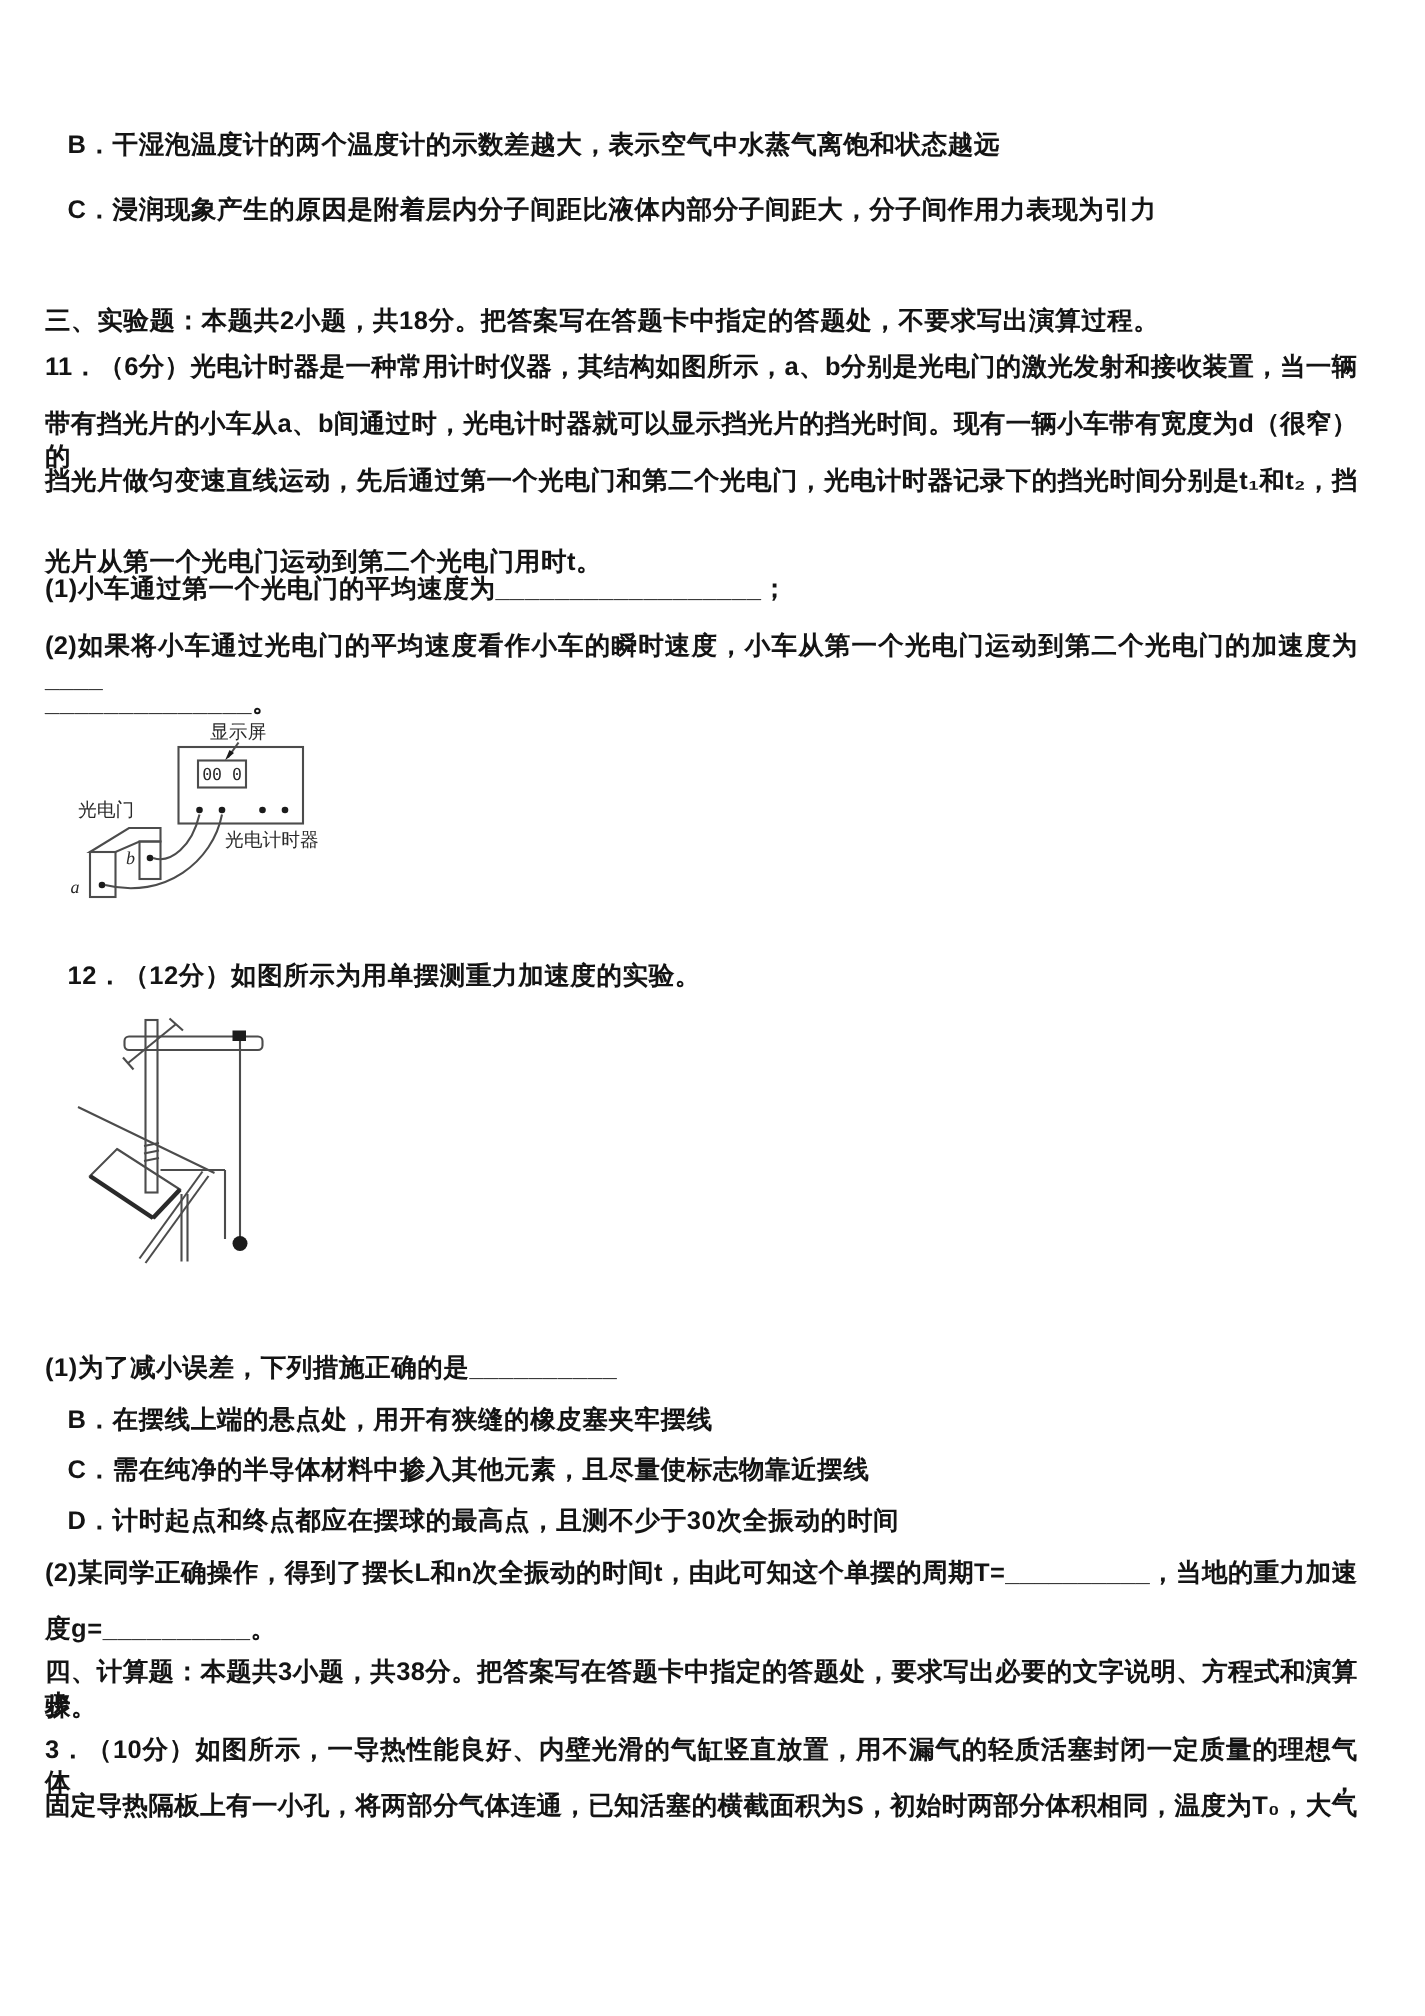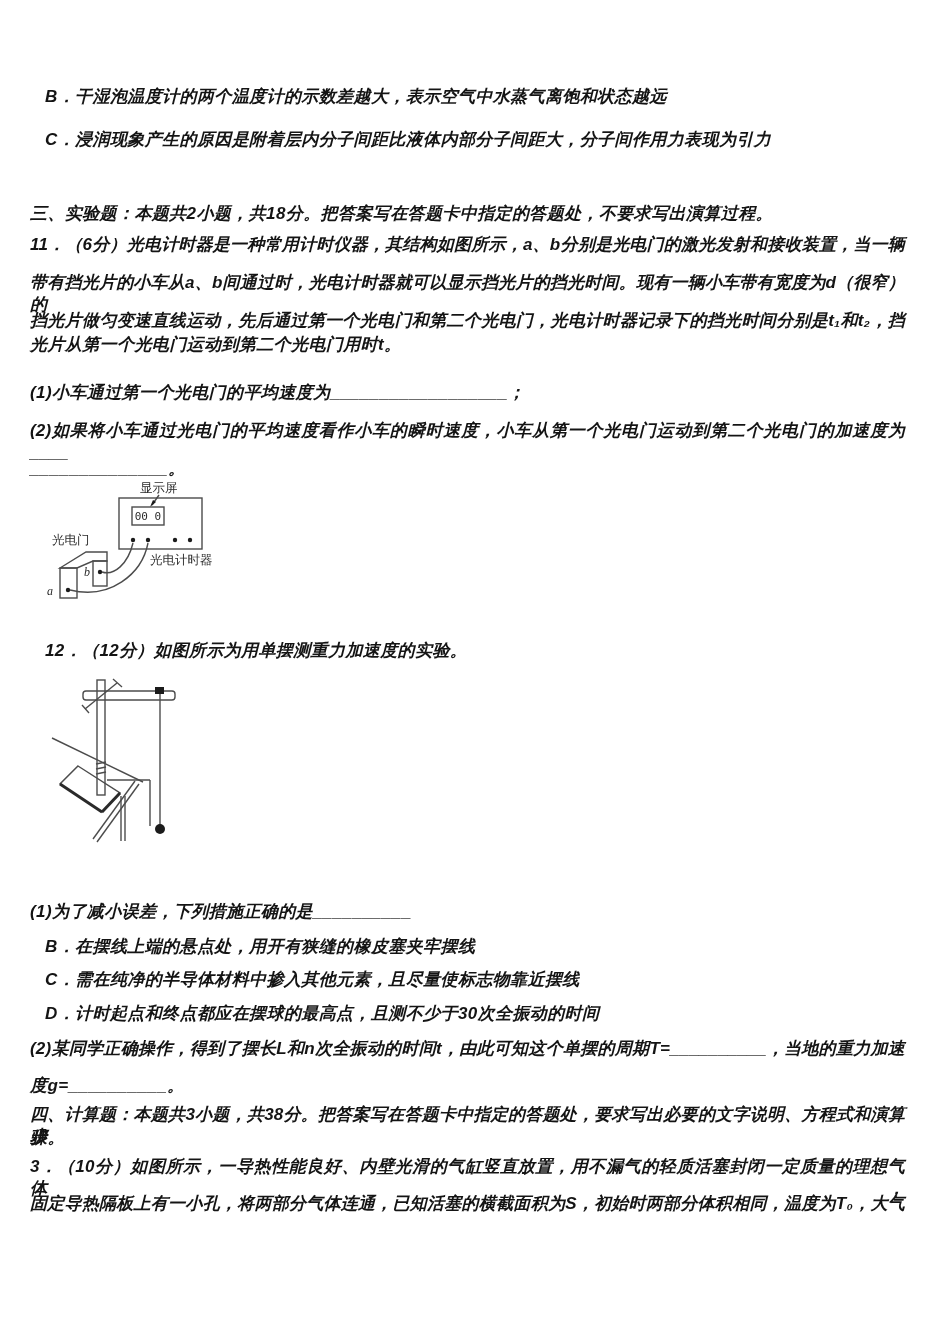--- a/index.html
+++ b/index.html
@@ -1,19 +1,19 @@
 <!DOCTYPE html>
 <html><head>
 <meta charset="utf-8">
 <style>
   html,body{margin:0;padding:0;background:#ffffff;}
   .page{position:relative;width:950px;height:1344px;background:#ffffff;overflow:hidden;
         font-family:"Liberation Sans","DejaVu Sans",sans-serif;color:#111;}
   .ln{position:absolute;left:30px;font-size:17px;font-weight:bold;line-height:22px;
-      letter-spacing:0.4px;white-space:pre;color:#141414;font-style:italic;}
+      letter-spacing:0.4px;white-space:pre;color:#141414;}
   .just{width:875px;white-space:normal;text-align:justify;text-align-last:justify;letter-spacing:0.2px;}
   .opt{left:45px;}
   svg{position:absolute;}
   .dline{stroke:#4c4c4c;stroke-width:1.4;fill:none;}
   .dthick{stroke:#2a2a2a;stroke-width:3;fill:none;}
   .dfill{fill:#1b1b1b;stroke:none;}
   .dtext{font-family:"Liberation Sans","DejaVu Sans",sans-serif;font-size:12.5px;fill:#2a2a2a;}
   .ditalic{font-family:"Liberation Serif","DejaVu Serif",serif;font-style:italic;font-size:12px;fill:#2a2a2a;}
   .ddigits{font-family:"DejaVu Sans Mono","Liberation Mono",monospace;font-size:11px;fill:#2a2a2a;}
 </style>
@@ -21,21 +21,21 @@
 <body>
 
 <div class="page">
 
   <div class="ln opt" style="top:86px">B．干湿泡温度计的两个温度计的示数差越大，表示空气中水蒸气离饱和状态越远</div>
   <div class="ln opt" style="top:129px">C．浸润现象产生的原因是附着层内分子间距比液体内部分子间距大，分子间作用力表现为引力</div>
   <div class="ln" style="top:203px">三、实验题：本题共2小题，共18分。把答案写在答题卡中指定的答题处，不要求写出演算过程。</div>
   <div class="ln just" style="top:234px">11．（6分）光电计时器是一种常用计时仪器，其结构如图所示，a、b分别是光电门的激光发射和接收装置，当一辆</div>
   <div class="ln just" style="top:272px">带有挡光片的小车从a、b间通过时，光电计时器就可以显示挡光片的挡光时间。现有一辆小车带有宽度为d（很窄）的</div>
   <div class="ln just" style="top:310px">挡光片做匀变速直线运动，先后通过第一个光电门和第二个光电门，光电计时器记录下的挡光时间分别是t₁和t₂，挡</div>
-  <div class="ln" style="top:334px">光片从第一个光电门运动到第二个光电门用时t。</div>
+  <div class="ln" style="top:364px">光片从第一个光电门运动到第二个光电门用时t。</div>
   <div class="ln" style="top:382px">(1)小车通过第一个光电门的平均速度为__________________；</div>
   <div class="ln just" style="top:420px">(2)如果将小车通过光电门的平均速度看作小车的瞬时速度，小车从第一个光电门运动到第二个光电门的加速度为____</div>
   <div class="ln" style="top:458px">______________。</div>
   <div class="ln opt" style="top:640px">12．（12分）如图所示为用单摆测重力加速度的实验。</div>
   <div class="ln" style="top:901px">(1)为了减小误差，下列措施正确的是__________</div>
   <div class="ln opt" style="top:936px">B．在摆线上端的悬点处，用开有狭缝的橡皮塞夹牢摆线</div>
   <div class="ln opt" style="top:969px">C．需在纯净的半导体材料中掺入其他元素，且尽量使标志物靠近摆线</div>
   <div class="ln opt" style="top:1003px">D．计时起点和终点都应在摆球的最高点，且测不少于30次全振动的时间</div>
   <div class="ln just" style="top:1038px">(2)某同学正确操作，得到了摆长L和n次全振动的时间t，由此可知这个单摆的周期T=__________，当地的重力加速</div>
   <div class="ln" style="top:1075px">度g=__________。</div>

